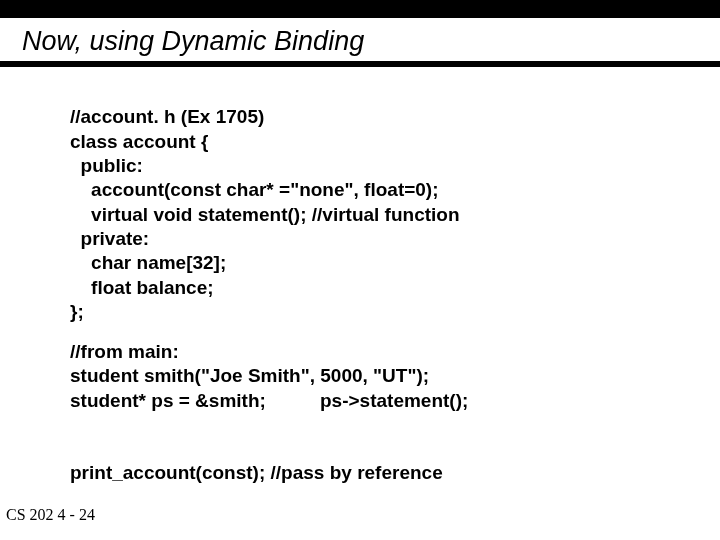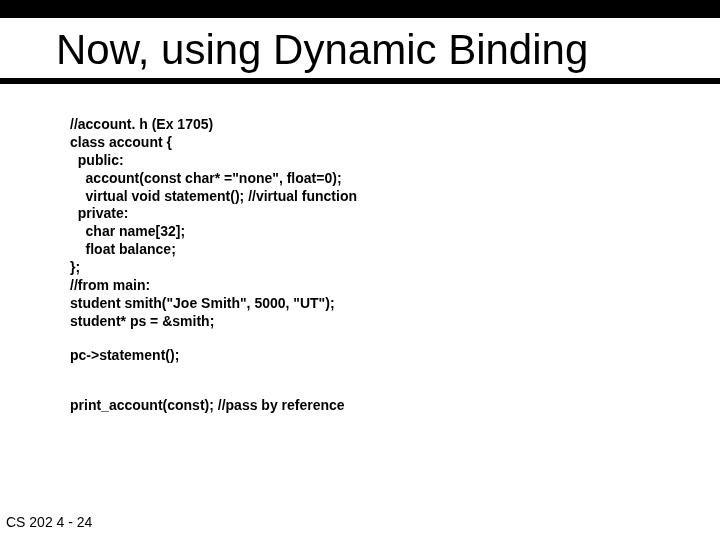--- a/index.html
+++ b/index.html
@@ -18,51 +18,53 @@
     height: 540px;
     box-sizing: border-box;
   }
   .topbar {
     width: 100%;
     height: 18px;
     background: #000;
   }
   .title {
     font-family: "Arial", Helvetica, sans-serif;
-    font-size: 42px;
+    font-size: 27px;
     font-weight: 400;
-    padding: 8px 0 4px 56px;
+    padding: 8px 0 4px 22px;
     letter-spacing: 0px;
+    font-style: italic;
   }
   .rule {
     height: 6px;
     background: #000;
     width: 100%;
   }
   .body {
     padding: 14px 12px 0 70px;
-    font-size: 14px;
+    font-size: 19px;
     line-height: 1.28;
     font-family: Arial, Helvetica, sans-serif;
   }
   .body .bold {
     font-weight: 700;
   }
   .codeblock {
     white-space: pre;
     font-family: Arial, Helvetica, sans-serif;
   }
   .footer {
     position: absolute;
     left: 6px;
-    bottom: 10px;
-    font-size: 14px;
-    font-family: Liberation Sans, sans-serif;
+    bottom: 16px;
+    font-size: 16px;
+    font-family: Liberation Serif, serif;
   }
   .sec2 {
+    margin-top: 16px;
   }
   .row {
     display: flex;
   }
   .row .c1 {
     min-width: 250px;
   }
 </style>
 </head>
 <body>
@@ -82,24 +84,24 @@
 <span>  private:</span>
 <span>    char name[32];</span>
 <span>    float balance;</span>
 <span>};</span></div>
 
     <div class="sec2 bold">
       <div>//from main:</div>
       <div>  student smith("Joe Smith", 5000, "UT");</div>
       <div class="row">
         <span class="c1">  student* ps = &amp;smith;</span>
+        <span>ps-&gt;statement();</span>
       </div>
       <div style="height:16px"></div>
       <div class="row">
-        <span>pc-&gt;statement();</span>
       </div>
       <div style="height:16px"></div>
       <div class="row">
       </div>
       <div style="height:16px"></div>
       <div>  print_account(const);  //pass by reference</div>
     </div>
   </div>
 
   <div class="footer">CS 202   4 - 24</div>

